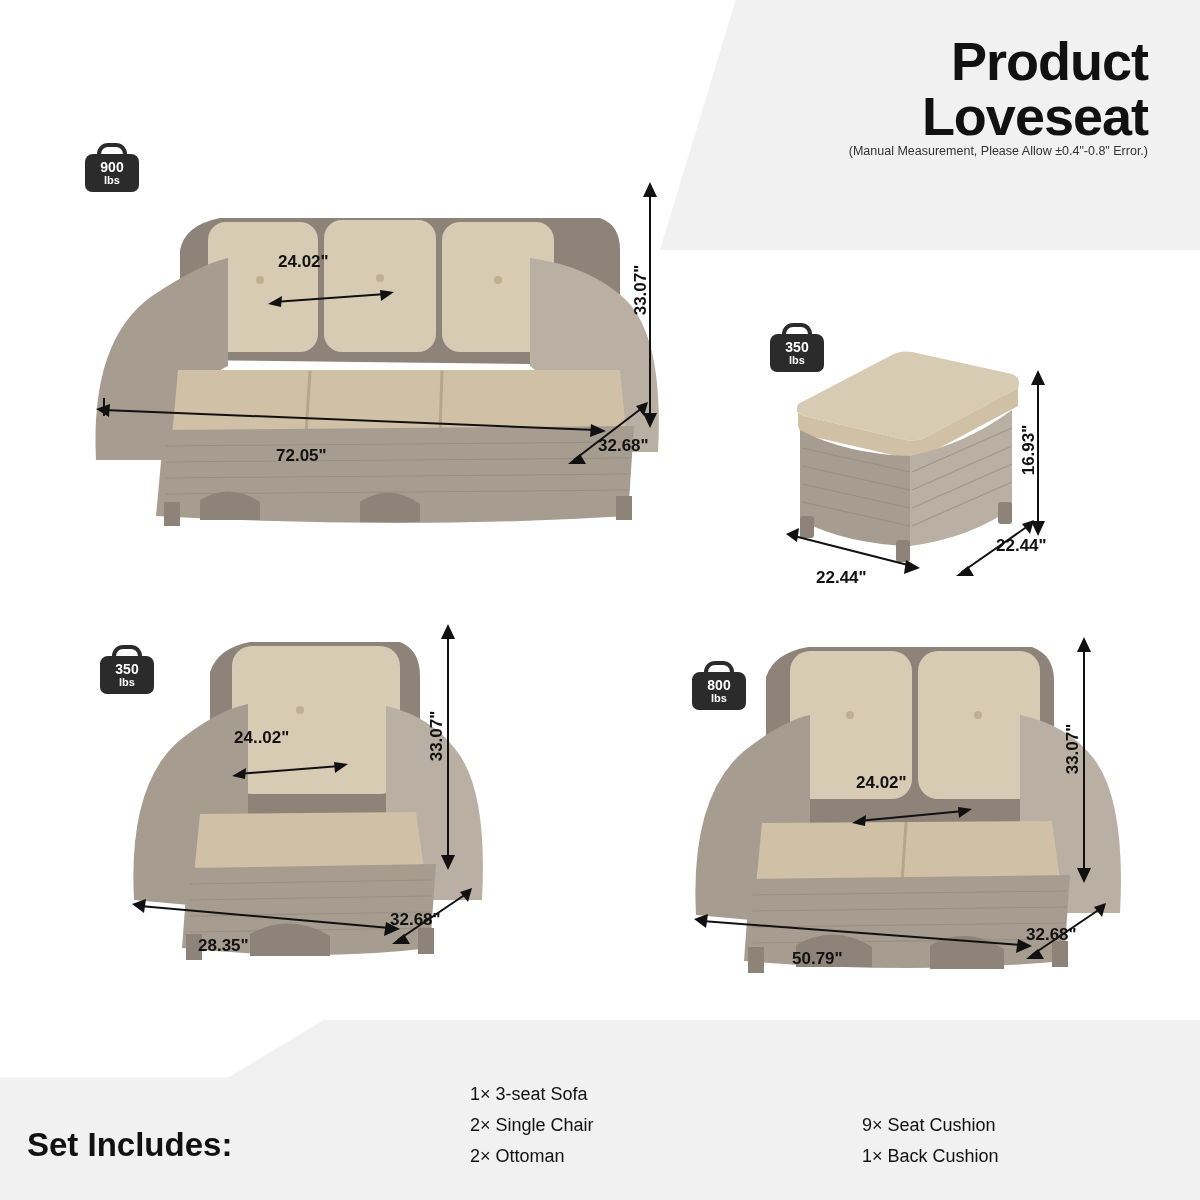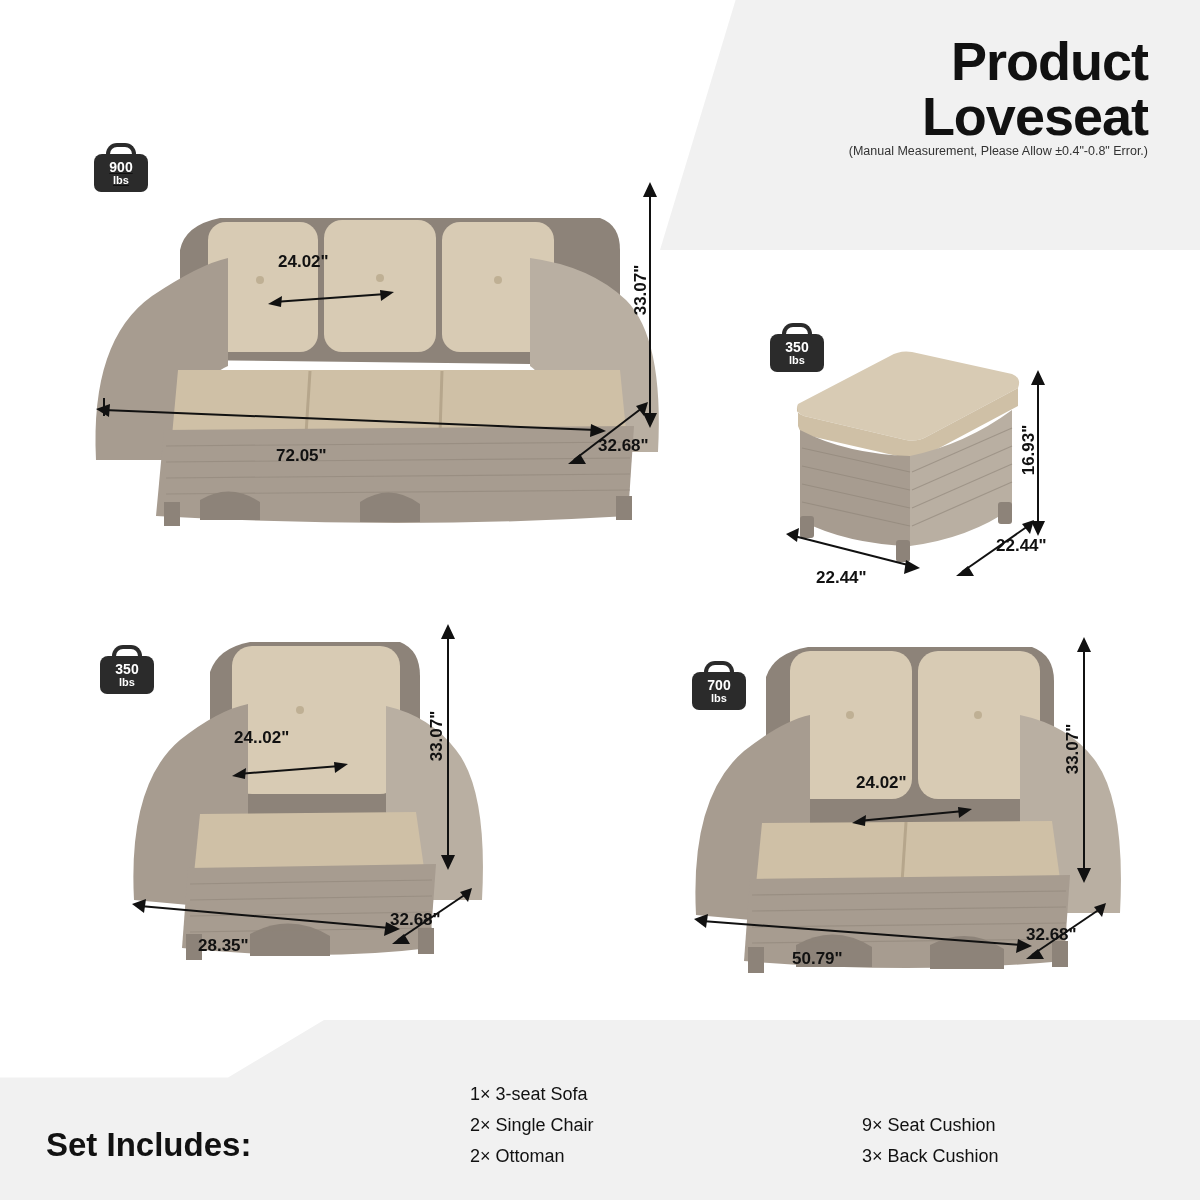--- a/index.html
+++ b/index.html
@@ -32,21 +32,21 @@
     margin-top:0; font-size:12.5px; color:#333;
   }
 
   
   .band {
     position:absolute; left:0; bottom:0; width:1200px; height:180px;
     background:#f1f1f1;
     clip-path: polygon(0 32%, 19% 32%, 27% 0, 100% 0, 100% 100%, 0 100%);
   }
   .band-title {
-    position:absolute; left:46px; bottom:36px; font-size:33px; font-weight:bold;
+    position:absolute; left:27px; bottom:36px; font-size:33px; font-weight:bold;
   }
   .inc-col {
     position:absolute; bottom:28px; font-size:18px; line-height:1.72;
   }
   .inc-col.c1 { left:470px; }
   .inc-col.c2 { left:862px; }
   .inc-col div { white-space:nowrap; }
 
   
   .item { position:absolute; }
@@ -155,21 +155,21 @@
     <div class="dim" style="left:538px; top:306px;">32.68"</div>
 
     <svg style="position:absolute; left:570px; top:52px;" width="40" height="250">
       <line class="ln" x1="20" y1="10" x2="20" y2="236"></line>
       <polygon points="20,0 13,15 27,15" fill="#111"></polygon>
       <polygon points="20,246 13,231 27,231" fill="#111"></polygon>
     </svg>
     <div class="dim vert" style="left:556px; top:150px; transform:rotate(-90deg);">33.07"</div>
   </div>
 
-  <div class="badge" style="left:92px; top:142px;text-decoration:underline;">
+  <div class="badge" style="left:83px; top:142px;">
     <div class="wt">
       <span class="n">900</span>
       <span class="u">lbs</span>
     </div>
   </div>
 
   <div class="item" style="left:760px; top:330px; width:320px; height:260px;">
     <svg width="320" height="260" viewBox="0 0 320 260">
 
       <path class="cush" d="M38 74 L130 26 Q140 20 152 22 L252 44 Q262 48 258 58 L168 106 Q158 112 146 110 L44 86 Q34 82 38 74 Z"></path>
@@ -335,31 +335,31 @@
     <svg style="position:absolute; left:392px; top:22px;" width="40" height="250">
       <line class="ln" x1="22" y1="10" x2="22" y2="236"></line>
       <polygon points="22,0 15,15 29,15" fill="#111"></polygon>
       <polygon points="22,246 15,231 29,231" fill="#111"></polygon>
     </svg>
     <div class="dim vert" style="left:378px; top:124px; transform:rotate(-90deg);">33.07"</div>
   </div>
 
   <div class="badge" style="left:690px; top:660px;">
     <div class="wt">
-      <span class="n">700</span>
+      <span class="n">800</span>
       <span class="u">lbs</span>
     </div>
   </div>
 
   <div class="band"></div>
   <div class="band-title">Set Includes:</div>
 
   <div class="inc-col c1">
     <div>1× 3-seat Sofa</div>
     <div>2× Single Chair</div>
     <div>2× Ottoman</div>
   </div>
   <div class="inc-col c2">
     <div>9× Seat Cushion</div>
-    <div>3× Back Cushion</div>
+    <div>1× Back Cushion</div>
   </div>
 
 </div>
 
 </body></html>

